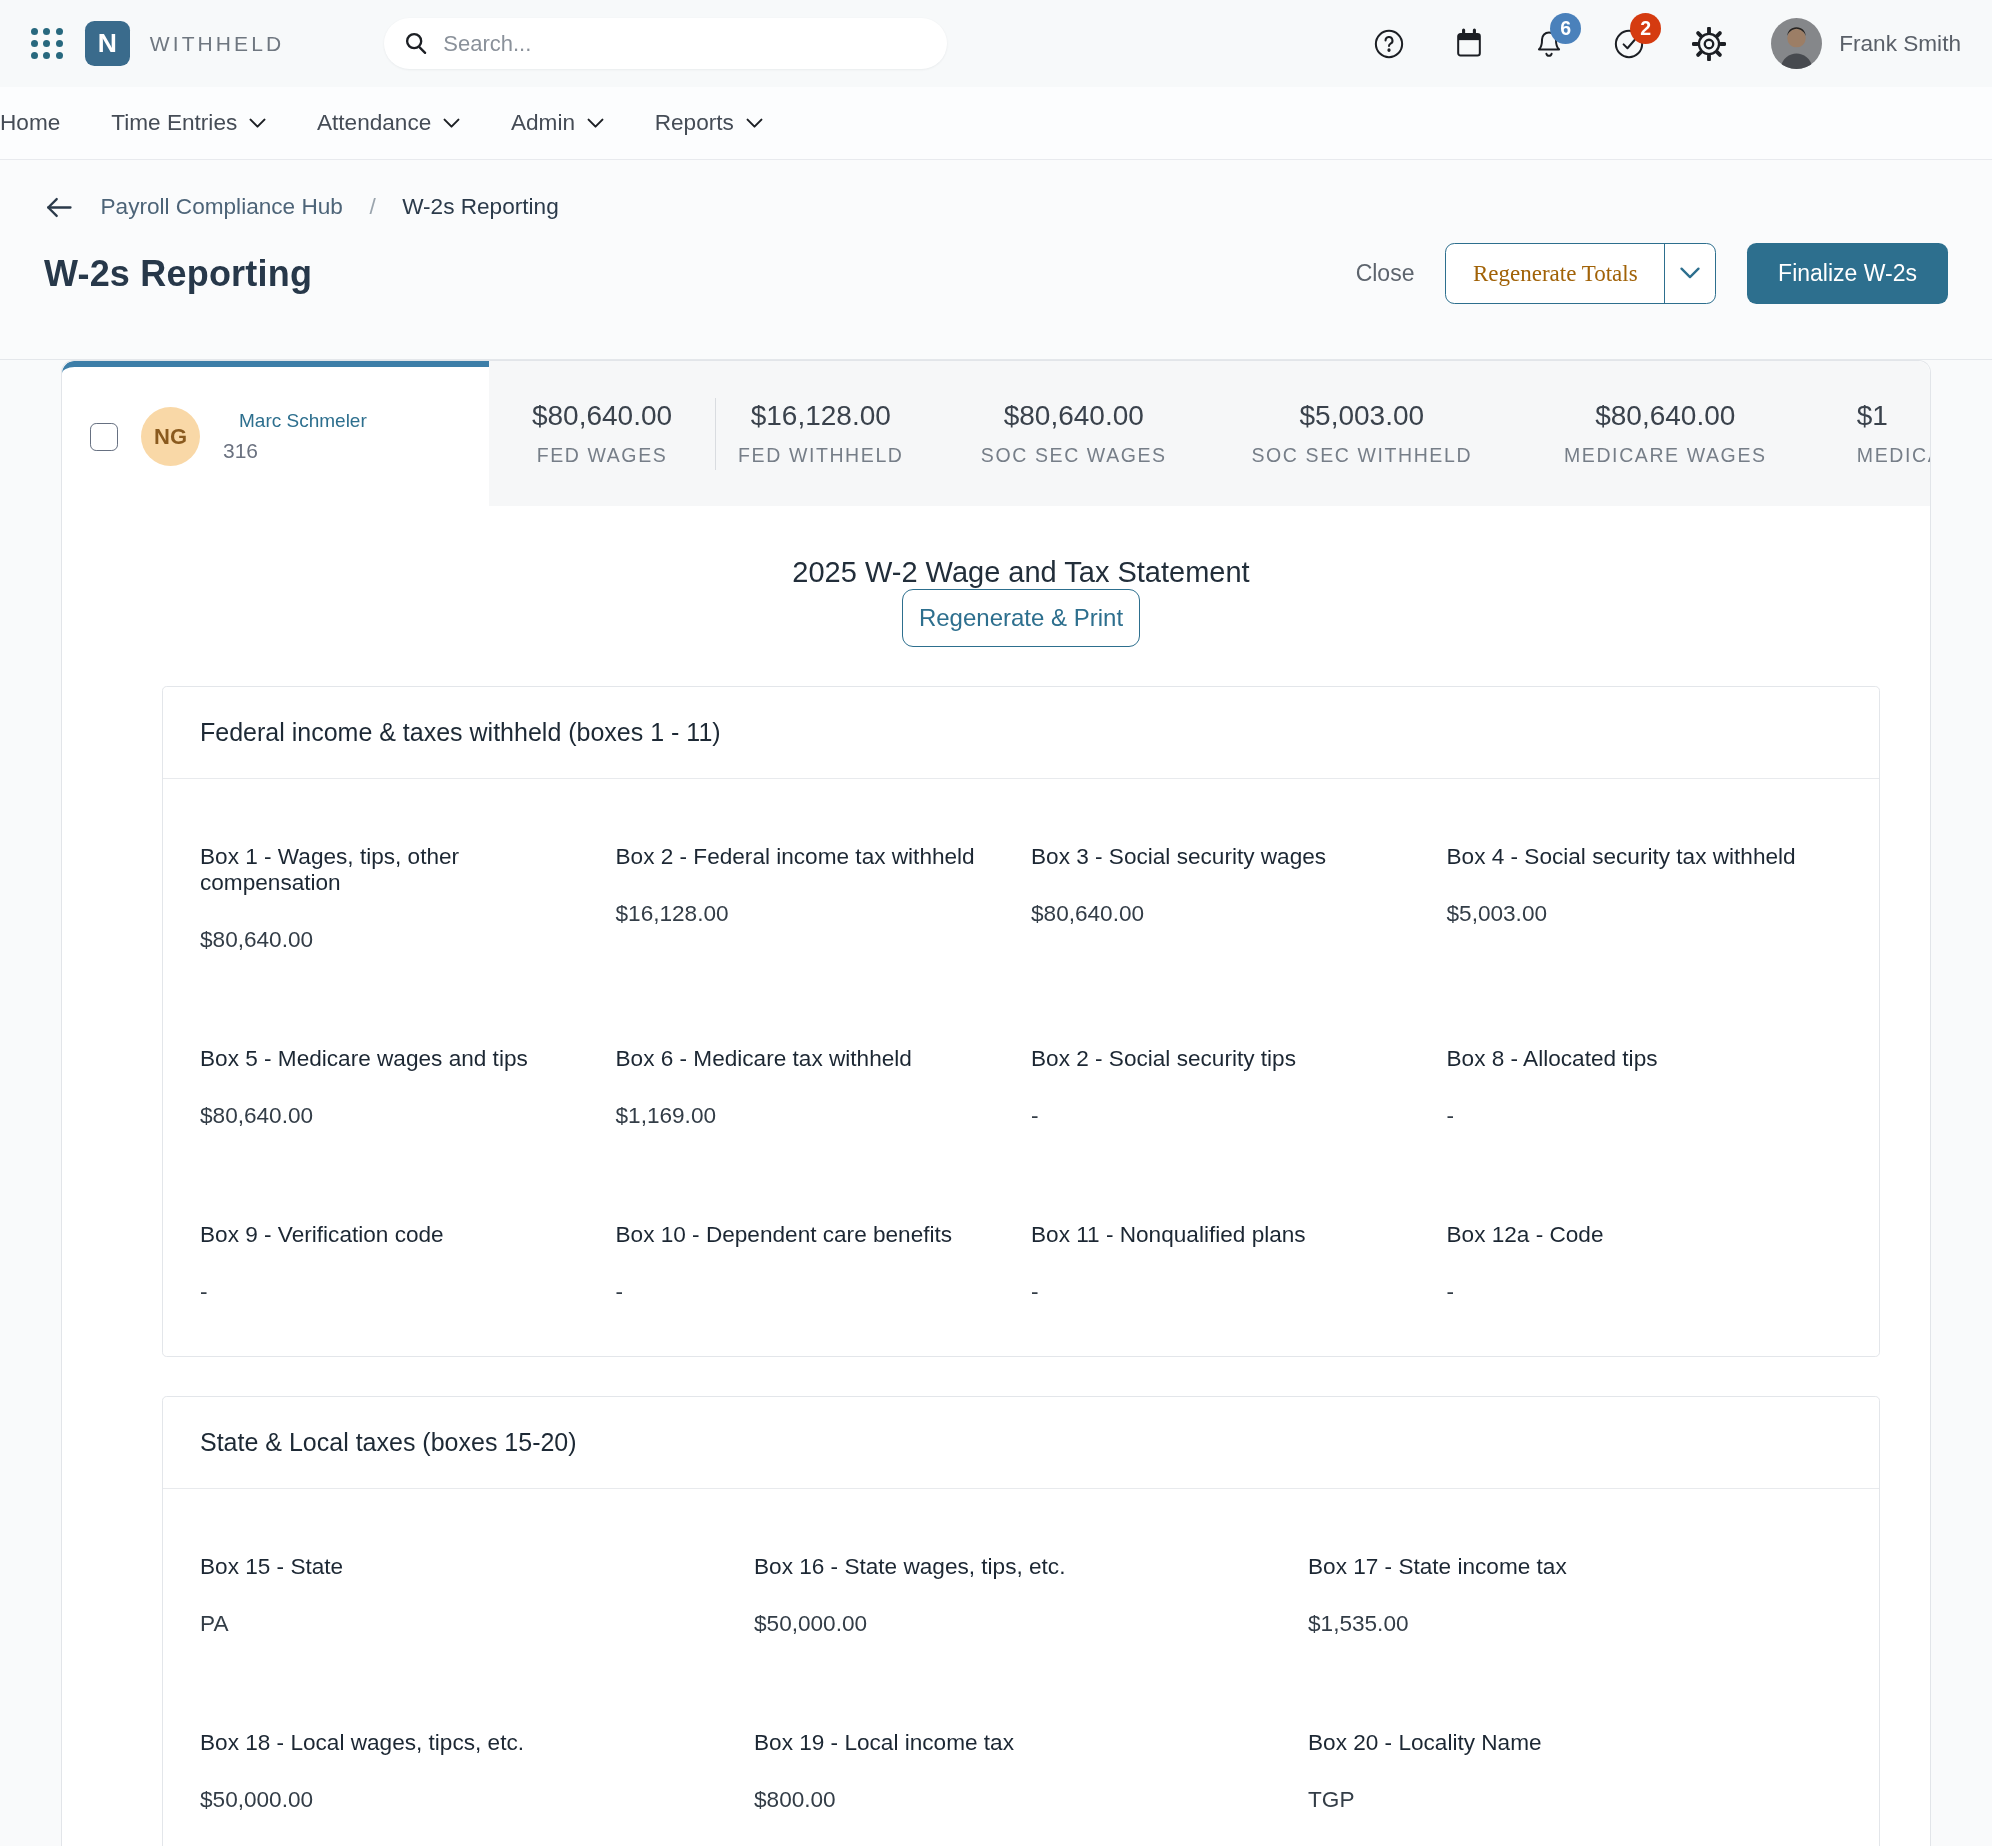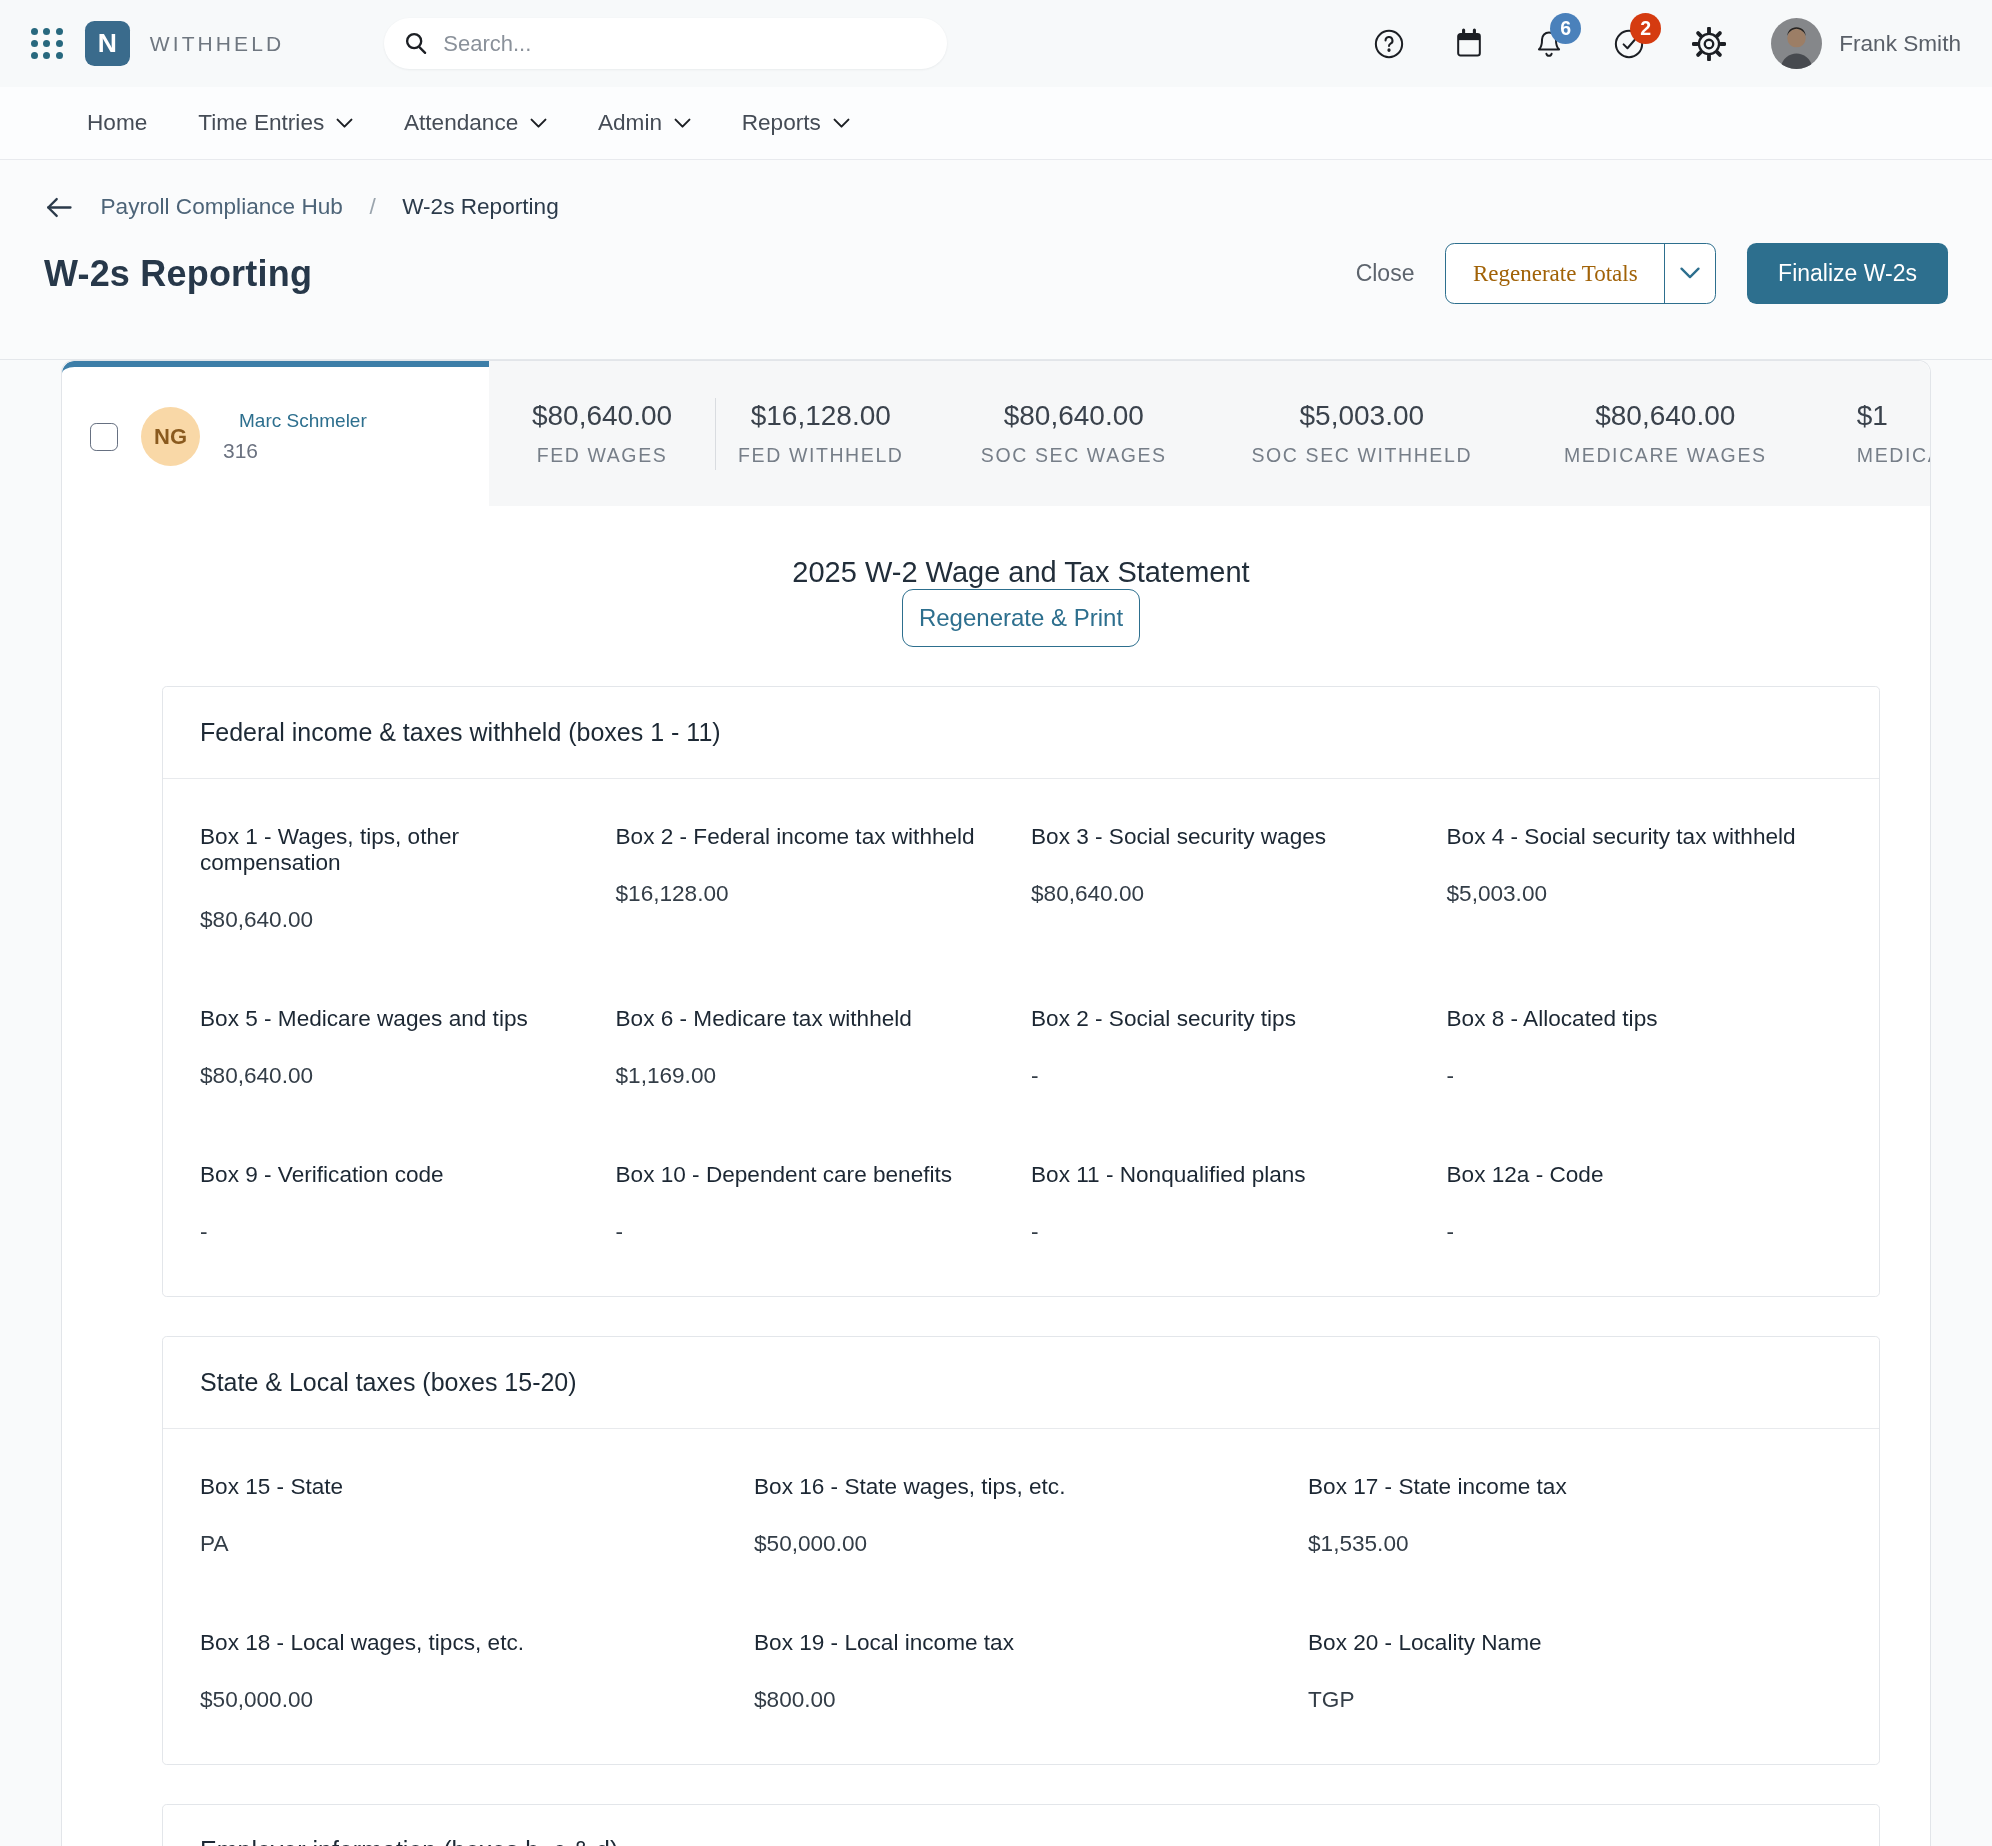--- a/index.html
+++ b/index.html
@@ -41,21 +41,21 @@
   }
   .badge.blue { background:#4a81bb; }
   .badge.red  { background:#d53b10; }
   .user { display:flex; align-items:center; gap:17px; cursor:pointer; }
   .avatar-photo { width:51px; height:51px; border-radius:50%; overflow:hidden; }
   .user-name { font-size:22.6px; color:#5a6069; }
 
   
   .nav {
     height:73px; background:#fcfdfe; border-bottom:0.8px solid #e8eaee;
-    display:flex; align-items:center; padding-left:87px; gap:51px;
+    display:flex; align-items:center; gap:51px;
   }
   .nav-item { display:flex; align-items:center; gap:11.7px; font-size:22.6px; color:#454c56; cursor:pointer; }
 
   
   .page-head { background:#fafbfc; border-bottom:0.8px solid #e4e7eb; padding:34px 44px 0 44px; height:200px; }
   .crumbs { display:flex; align-items:center; gap:26.5px; }
   .crumb-link { font-size:22.6px; color:#4d6478; cursor:pointer; }
   .crumb-sep { font-size:22.6px; color:#9aa4ad; }
   .crumb-current { font-size:22.6px; color:#2b3a4a; font-weight:500; }
   .title-row { display:flex; align-items:center; justify-content:space-between; margin-top:23px; }
@@ -107,21 +107,21 @@
   .stmt-title { font-size:29px; font-weight:500; color:#222e3a; }
   .btn-outline {
     background:#fff; border:1.6px solid #2d6f8e; color:#2d6f8e; border-radius:11px;
     font-size:24px; padding:14px 16px; cursor:pointer; font-family:inherit;
   }
   .section-card { margin-top:39px; border:0.8px solid #e3e6ea; border-radius:4.7px; background:#fff; }
   .section-head { padding:31px 37px; font-size:25px; font-weight:500; color:#1d2935; border-bottom:0.8px solid #e8eaed; }
   .section-body { padding:45px 37px 51px; display:grid; column-gap:20px; row-gap:73px; }
   .cols4 { grid-template-columns:repeat(4,1fr); }
   .cols3 { grid-template-columns:repeat(3,1fr); }
-  .field-label { font-size:22.6px; color:#1c2733; }
+  .field-label { font-size:22.6px; color:#1c2733;margin-top:20px; }
   .field-value { font-size:22.6px; color:#333d47; margin-top:31px; }
 
   svg.ic { stroke:#1c1f24; fill:none; stroke-width:2.6; stroke-linecap:round; stroke-linejoin:round; }
 </style>
 </head>
 <body>
 
 <div class="topbar">
   <div class="grid-dots">
     <span></span>

